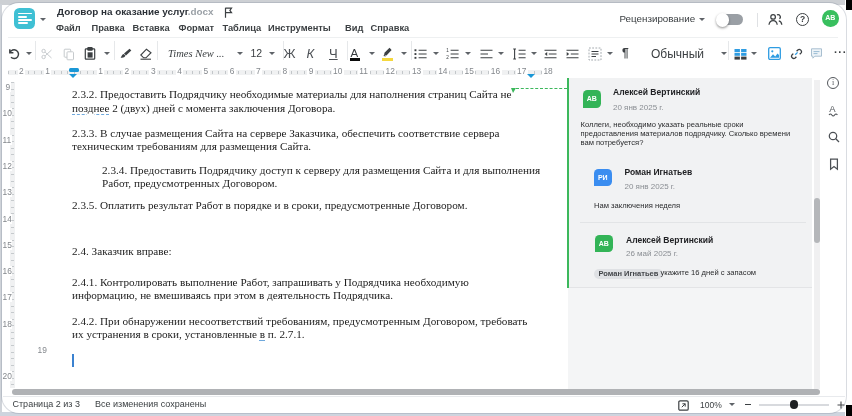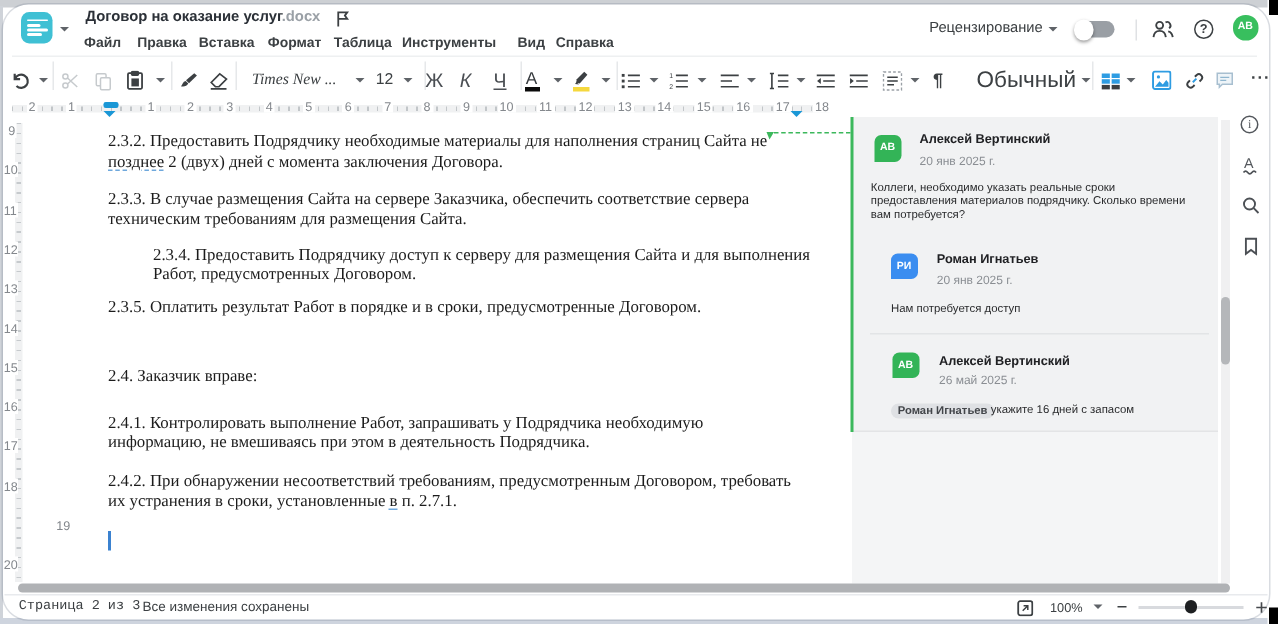--- a/index.html
+++ b/index.html
@@ -175,21 +175,21 @@
     </svg>
 
 <svg class="abs" style="left:588px;top:47px;" width="14" height="14" viewBox="0 0 14 14">
       <rect x="1" y="1" width="12" height="12" fill="none" stroke="#9aa0a6" stroke-width="0.9" stroke-dasharray="1.8 1.4"></rect>
       <g stroke="#3c4043" stroke-width="1">
         <path d="M3.5 4.5 h7 M3.5 7 h7 M3.5 9.5 h4.5"></path>
       </g>
     </svg>
 <div class="abs car" style="left:607px;top:52px;"></div>
 <div class="abs" style="left:622px;top:46.5px;font-size:12px;color:#3c4043;font-weight:bold;line-height:13px;">¶</div>
-<div class="abs" style="left:651px;top:48.5px;font-size:15px;color:#3c4043;line-height:10px;">Обычный</div>
+<div class="abs" style="left:651px;top:48.5px;font-size:12px;color:#3c4043;line-height:10px;">Обычный</div>
 <div class="abs car" style="left:721px;top:52px;"></div>
 <div class="abs vdiv" style="left:728px;"></div>
 
 <svg class="abs" style="left:734px;top:47.5px;" width="13" height="12" viewBox="0 0 13 12">
       <g fill="#2e9ce2">
         <rect x="0.5" y="1" width="5.4" height="3"></rect>
         <rect x="7.1" y="1" width="5.4" height="3"></rect>
         <rect x="0.5" y="4.8" width="5.4" height="3"></rect>
         <rect x="7.1" y="4.8" width="5.4" height="3"></rect>
       </g>
@@ -289,21 +289,21 @@
 <div class="abs" style="left:566.5px;top:78px;width:2px;height:210px;background:#3cb85c;"></div>
 
 <div class="abs" style="left:583px;top:90px;width:17.5px;height:17.5px;background:#33b457;border-radius:4.5px 4.5px 4.5px 0;color:#fff;font-size:7px;font-weight:bold;text-align:center;line-height:17.5px;">АВ</div>
 <div class="abs" style="left:613px;top:88.2px;font-size:8.5px;font-weight:bold;color:#202124;line-height:9px;">Алексей Вертинский</div>
 <div class="abs" style="left:613px;top:103.8px;font-size:8px;color:#8a8e93;line-height:8.5px;">20 янв 2025 г.</div>
 <div class="abs" style="left:580.5px;top:121.4px;font-size:7.6px;line-height:8.7px;color:#2a2b2d;">Коллеги, необходимо указать реальные сроки<br>предоставления материалов подрядчику. Сколько времени<br>вам потребуется?</div>
 
 <div class="abs" style="left:594px;top:168.5px;width:17.5px;height:17.5px;background:#3a8df0;border-radius:4.5px 4.5px 4.5px 0;color:#fff;font-size:7px;font-weight:bold;text-align:center;line-height:17.5px;">РИ</div>
 <div class="abs" style="left:624.5px;top:168.4px;font-size:8.5px;font-weight:bold;color:#202124;line-height:9px;">Роман Игнатьев</div>
 <div class="abs" style="left:624.5px;top:182.6px;font-size:8px;color:#8a8e93;line-height:8.5px;">20 янв 2025 г.</div>
-<div class="abs" style="left:594px;top:202.2px;font-size:7.6px;color:#2a2b2d;line-height:8.7px;">Нам потребуется доступ</div>
+<div class="abs" style="left:594px;top:202.2px;font-size:7.6px;color:#2a2b2d;line-height:8.7px;">Нам заключения неделя</div>
 <div class="abs" style="left:580px;top:222px;width:226px;height:1px;background:#e2e4e6;"></div>
 
 <div class="abs" style="left:595px;top:234.5px;width:17.5px;height:17.5px;background:#33b457;border-radius:4.5px 4.5px 4.5px 0;color:#fff;font-size:7px;font-weight:bold;text-align:center;line-height:17.5px;">АВ</div>
 <div class="abs" style="left:626px;top:235.9px;font-size:8.5px;font-weight:bold;color:#202124;line-height:9px;">Алексей Вертинский</div>
 <div class="abs" style="left:626px;top:250.1px;font-size:8px;color:#8a8e93;line-height:8.5px;">26 май 2025 г.</div>
 <div class="abs" style="left:594px;top:269px;height:10.4px;background:#dfe1e4;border-radius:5.5px;font-size:7.5px;font-weight:bold;color:#43464a;line-height:10.5px;padding:0 4.5px;">Роман Игнатьев</div>
 <div class="abs" style="left:660.5px;top:269.3px;font-size:7.6px;color:#2a2b2d;line-height:8.7px;">укажите 16 дней с запасом</div>
 
 <div class="abs" style="left:813.5px;top:80px;width:6px;height:309px;background:#f0f0f1;"></div>
 <div class="abs" style="left:813.5px;top:198px;width:6px;height:45px;background:#b5b7ba;border-radius:3px;"></div>
@@ -317,21 +317,21 @@
     <circle cx="5" cy="5" r="3.7" fill="none" stroke="#4c5055" stroke-width="1.25"></circle>
     <path d="M7.8 7.8 L11 11" stroke="#4c5055" stroke-width="1.25"></path>
   </svg>
 <svg class="abs" style="left:829px;top:157.5px;" width="11" height="13" viewBox="0 0 11 13">
     <path d="M1.6 1.2 h6.8 v10 l-3.4-2.6 -3.4 2.6z" fill="none" stroke="#4c5055" stroke-width="1.25"></path>
   </svg>
 
 <div class="abs" style="left:12px;top:388.5px;width:808px;height:6.4px;background:#b0b2b5;border-radius:3px;"></div>
 
 <div class="abs" style="left:3px;top:396.2px;width:842px;height:1px;background:#e8eaed;"></div>
-<div class="abs" style="left:12.5px;top:399.8px;font-size:9px;color:#3c4043;line-height:9.5px;font-family:Liberation Mono, monospace;">Страница 2 из 3</div>
+<div class="abs" style="left:12.5px;top:399.8px;font-size:9px;color:#3c4043;line-height:9.5px;">Страница 2 из 3</div>
 <div class="abs" style="left:95px;top:399.8px;font-size:9px;color:#3c4043;line-height:9.5px;">Все изменения сохранены</div>
 <svg class="abs" style="left:678px;top:399.5px;" width="11" height="11" viewBox="0 0 11 11">
     <rect x="0.8" y="0.8" width="9.4" height="9.4" rx="1.3" fill="none" stroke="#3c4043" stroke-width="1.2"></rect>
     <path d="M3.8 7.2 L7.2 3.8 M4.4 3.8 h2.8 v2.8" fill="none" stroke="#3c4043" stroke-width="1"></path>
   </svg>
 <div class="abs" style="left:700px;top:400.7px;font-size:8.5px;color:#3c4043;line-height:9px;">100%</div>
 <div class="abs car" style="left:728.5px;top:403px;"></div>
 <div class="abs" style="left:744.5px;top:404px;width:6.5px;height:1.4px;background:#3c4043;"></div>
 <div class="abs" style="left:758.5px;top:404.3px;width:70px;height:1.3px;background:#d8dade;"></div>
 <div class="abs" style="left:789.8px;top:400.4px;width:8.4px;height:8.4px;border-radius:50%;background:#1e2022;"></div>

